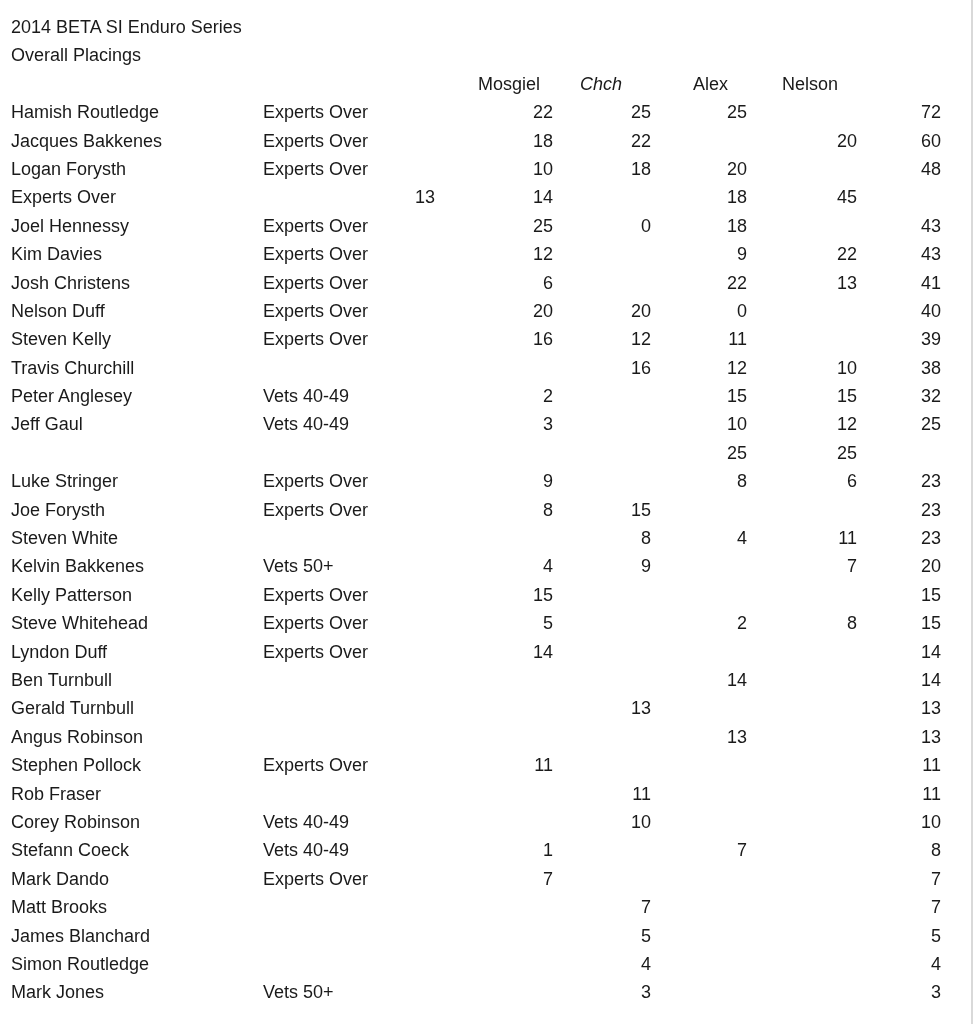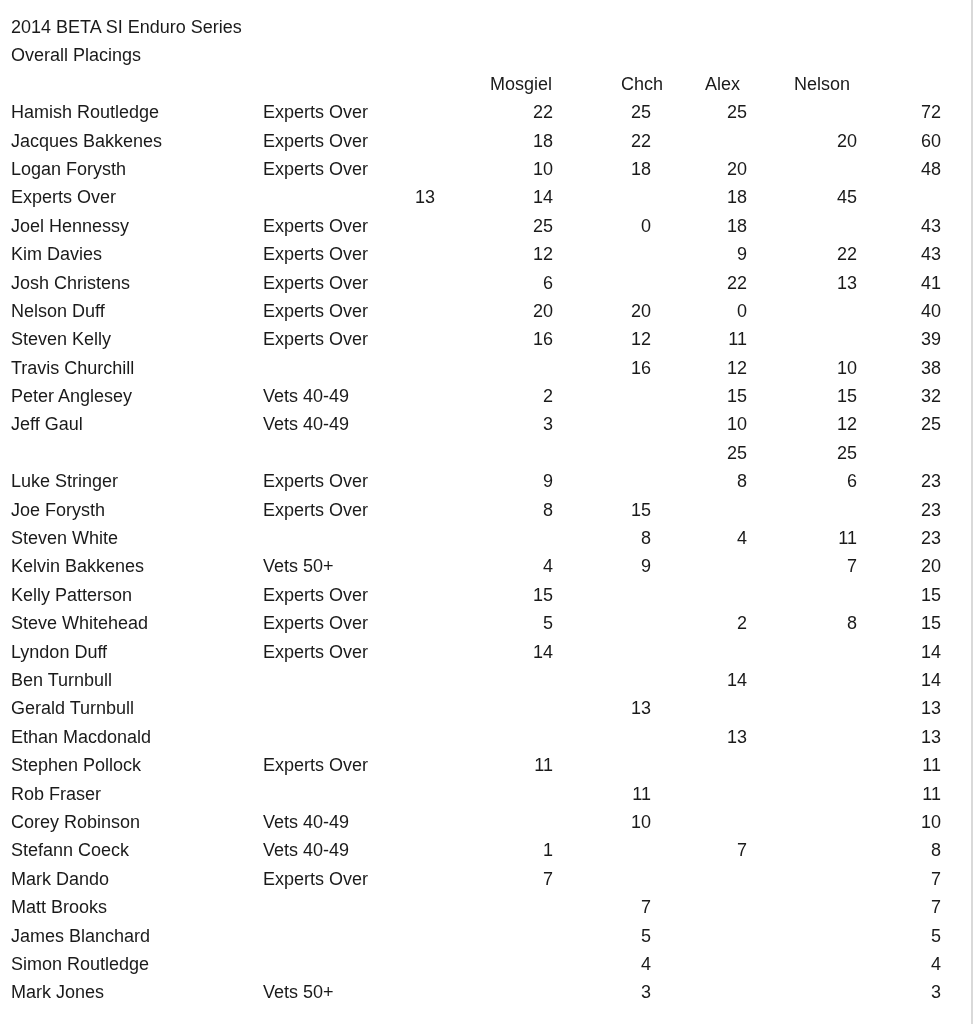--- a/index.html
+++ b/index.html
@@ -28,24 +28,23 @@
   }
   .title-row, .subtitle-row {
     font-size: 18px;
   }
   .header-row {
     position: relative;
   }
   .venue-label {
     position: absolute;
     top: 0;
-    margin-left: 12px;
   }
   .venue-mosgiel { left: 467px; } 
-  .venue-chch    { left: 598px; }
+  .venue-chch    { left: 569px; font-style: italic; }
   .venue-alex    { left: 682px; }
   .venue-nelson  { left: 771px; }
   .data-row {
     display: grid;
     grid-template-columns: 252px 172px 118px 98px 96px 110px 84px;
   }
   .cell {
     overflow: hidden;
   }
   .num {
@@ -267,21 +266,21 @@
       <div class="row data-row">
     <div class="cell name">Gerald Turnbull</div>
     <div class="cell cat"></div>
     <div class="cell num"></div>
     <div class="cell num">13</div>
     <div class="cell num"></div>
     <div class="cell num"></div>
     <div class="cell num">13</div>
   </div>
       <div class="row data-row">
-    <div class="cell name">Ethan Macdonald</div>
+    <div class="cell name">Angus Robinson</div>
     <div class="cell cat"></div>
     <div class="cell num"></div>
     <div class="cell num"></div>
     <div class="cell num">13</div>
     <div class="cell num"></div>
     <div class="cell num">13</div>
   </div>
       <div class="row data-row">
     <div class="cell name">Stephen Pollock</div>
     <div class="cell cat">Experts Over</div>

